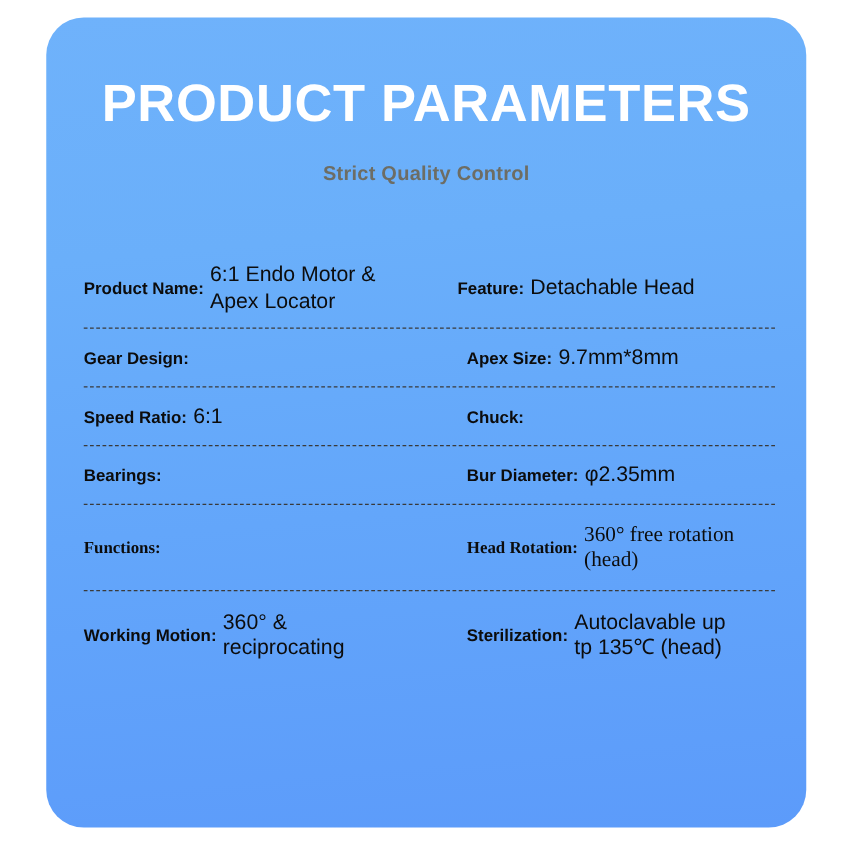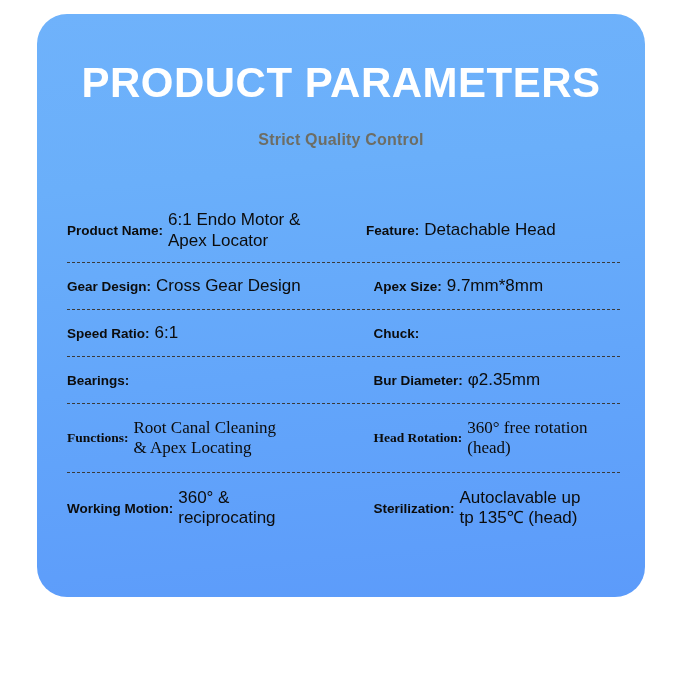--- a/index.html
+++ b/index.html
@@ -12,21 +12,21 @@
     width: 680px;
     height: 680px;
     font-family: "Liberation Sans", sans-serif;
     overflow: hidden;
   }
   #spec-panel {
     position: absolute;
     left: 37px;
     top: 14px;
     width: 608px;
-    height: 583px;
+    height: 648px;
     box-sizing: border-box;
     border-radius: 30px;
     background: linear-gradient(175deg, #6FB2FB 0%, #6AAFFA 28%, #63A6FA 60%, #5C9BFA 100%);
     overflow: hidden;
   }
   .panel-header {
     padding-top: 48px;
     text-align: center;
   }
   .title {
@@ -113,21 +113,20 @@
       </div>
       <div class="spec-cell right-cell">
         <span class="spec-label">Feature:</span>
         <span class="spec-value">Detachable Head</span>
       </div>
     </div>
 
     <div class="spec-row">
       <div class="spec-cell left-cell">
         <span class="spec-label">Gear Design:</span>
-        <span class="spec-value">Cross Gear Design</span>
       </div>
       <div class="spec-cell right-cell">
         <span class="spec-label">Apex Size:</span>
         <span class="spec-value">9.7mm*8mm</span>
       </div>
     </div>
 
     <div class="spec-row">
       <div class="spec-cell left-cell">
         <span class="spec-label">Speed Ratio:</span>
@@ -144,21 +143,20 @@
       </div>
       <div class="spec-cell right-cell">
         <span class="spec-label">Bur Diameter:</span>
         <span class="spec-value">φ2.35mm</span>
       </div>
     </div>
 
     <div class="spec-row tall">
       <div class="spec-cell left-cell">
         <span class="spec-label">Functions:</span>
-        <span class="spec-value">Root Canal Cleaning<br>&amp; Apex Locating</span>
       </div>
       <div class="spec-cell right-cell">
         <span class="spec-label">Head Rotation:</span>
         <span class="spec-value">360° free rotation<br>(head)</span>
       </div>
     </div>
 
     <div class="spec-row tall-last">
       <div class="spec-cell left-cell">
         <span class="spec-label">Working Motion:</span>

